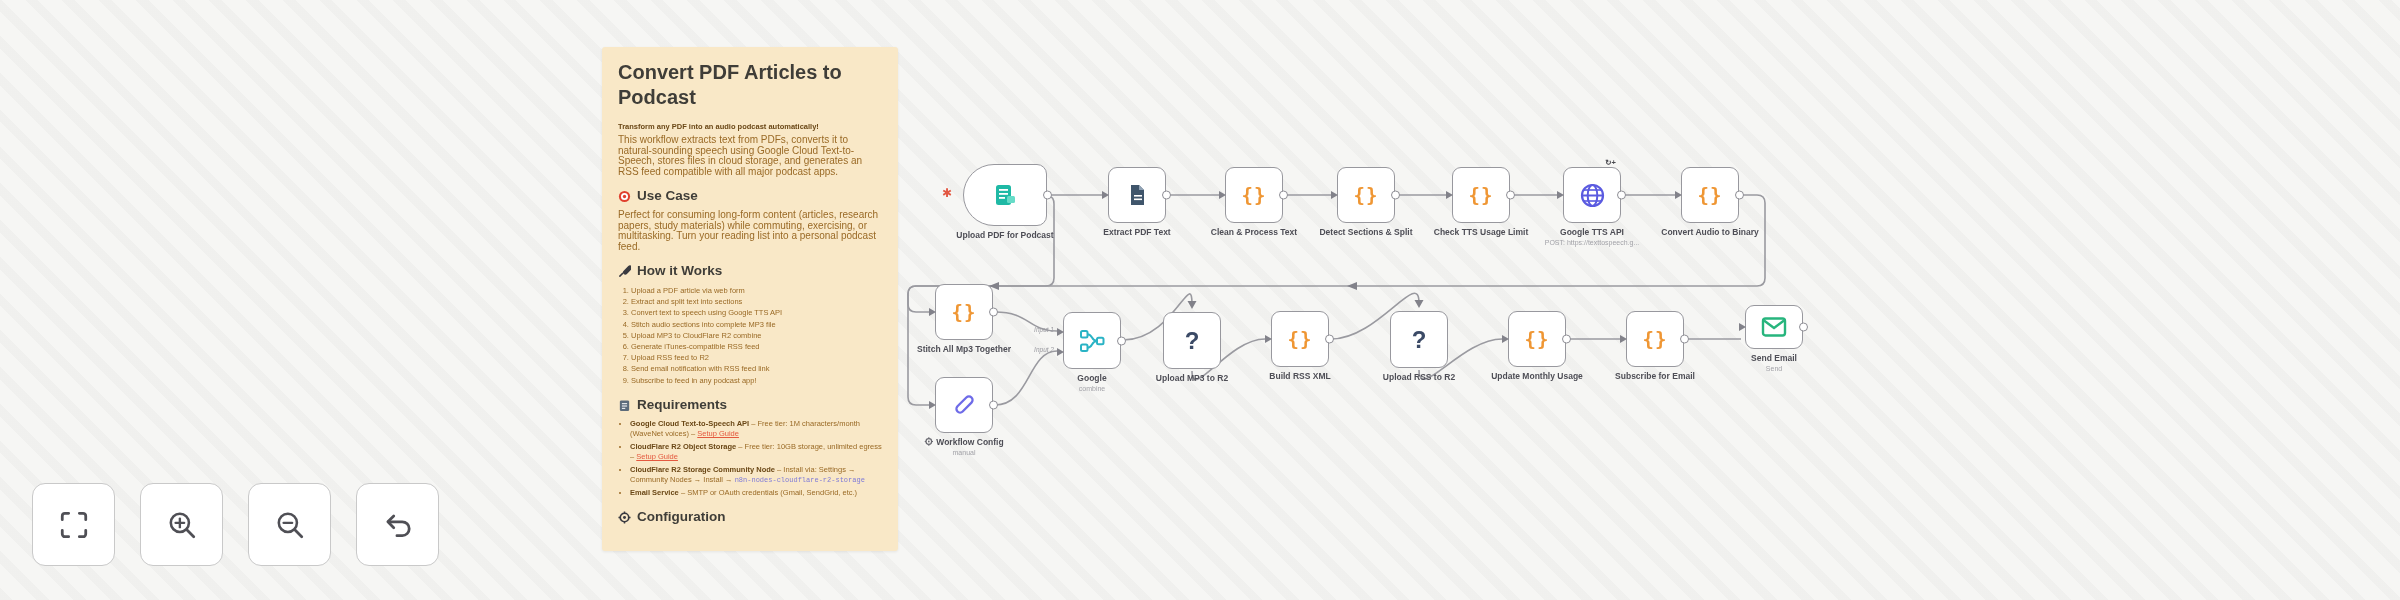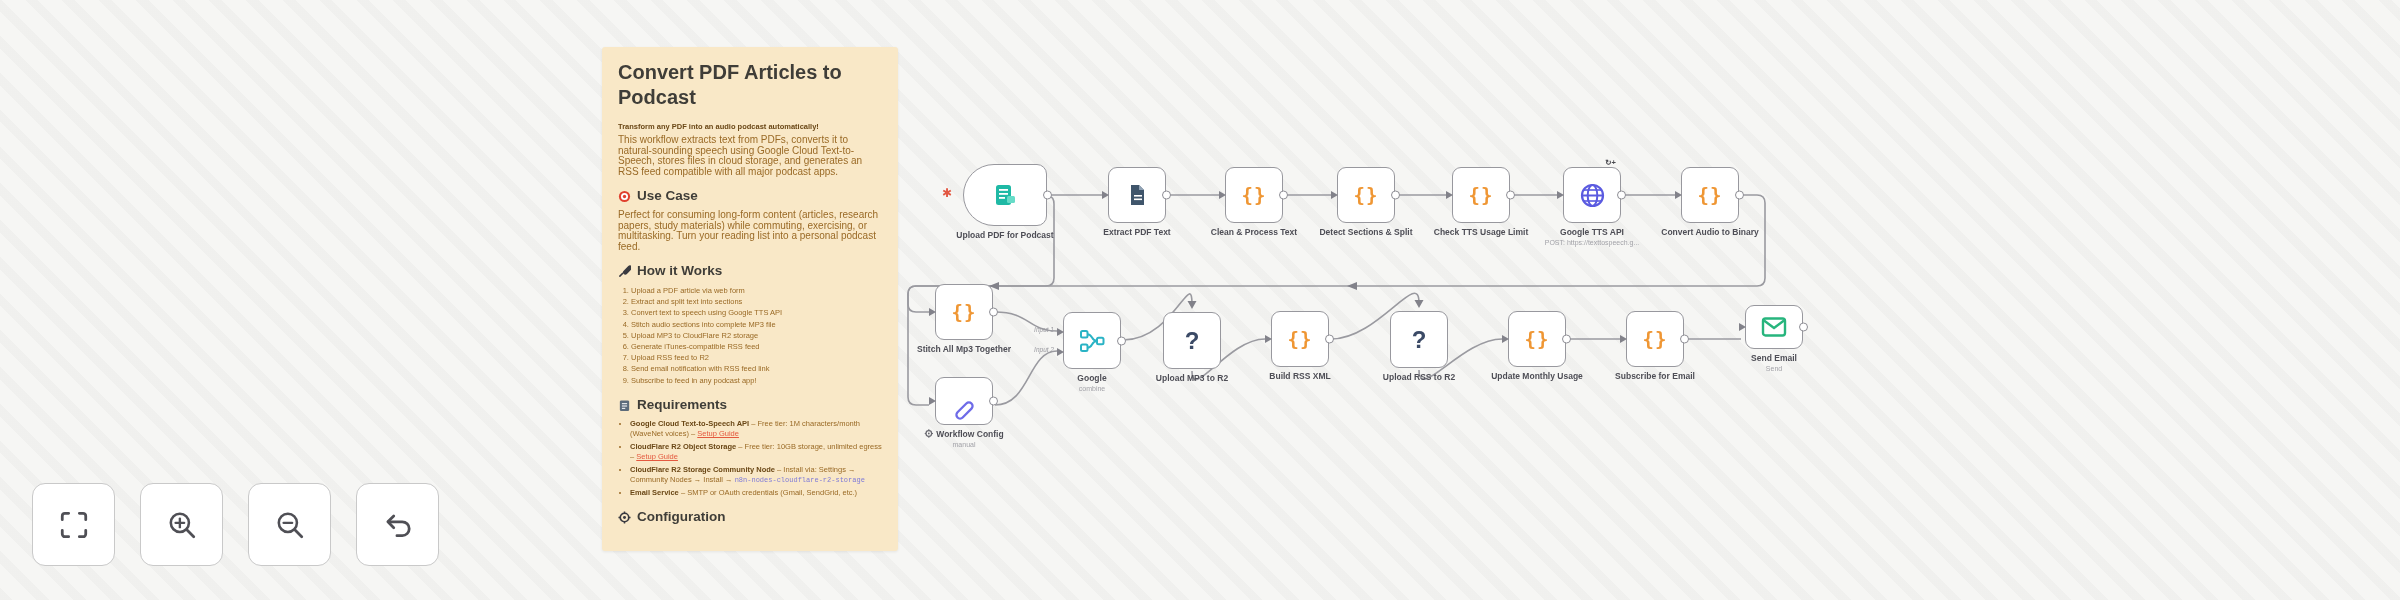--- a/index.html
+++ b/index.html
@@ -93,21 +93,21 @@
         <rect x="8" y="-1" width="5" height="12" rx="2.5" transform="rotate(45 10 5)" fill="#3a3a40"></rect>
         <line x1="2" y1="12" x2="5" y2="9" stroke="#3a3a40" stroke-width="1.6" stroke-linecap="round"></line>
       </svg>
       <span>How it Works</span>
     </h2>
     <ol>
       <li>Upload a PDF article via web form</li>
       <li>Extract and split text into sections</li>
       <li>Convert text to speech using Google TTS API</li>
       <li>Stitch audio sections into complete MP3 file</li>
-      <li>Upload MP3 to CloudFlare R2 storage</li>
+      <li>Upload MP3 to CloudFlare R2 combine</li>
       <li>Generate iTunes-compatible RSS feed</li>
       <li>Upload RSS feed to R2</li>
       <li>Send email notification with RSS feed link</li>
       <li>Subscribe to feed in any podcast app!</li>
     </ol>
 
     <h2>
       <svg class="hicon" viewBox="0 0 14 14">
         <rect x="2" y="1.5" width="10" height="11.5" rx="1.5" fill="#5c6b7a"></rect>
         <rect x="4.2" y="4.5" width="5.6" height="1.1" fill="#fff"></rect>
@@ -234,21 +234,21 @@
     <div class="node-label">Convert Audio to Binary</div>
   </div>
 
   <div class="node" style="left:935px; top:284px; width:58px; height:56px;">
     <span class="code-glyph">{}</span>
     <span class="in-port"></span>
     <span class="out-port"></span>
     <div class="node-label">Stitch All Mp3 Together</div>
   </div>
 
-  <div class="node" style="left:935px; top:377px; width:58px; height:48px;align-items:flex-end;">
+  <div class="node" style="left:935px; top:377px; width:58px; height:56px;">
     <svg width="25" height="25" viewBox="0 0 24 24">
       <rect x="8.5" y="1.5" width="7" height="19" rx="3.5" transform="rotate(45 12 11)" fill="none" stroke="#6e6be8" stroke-width="2.2"></rect>
     </svg>
     <span class="in-port"></span>
     <span class="out-port"></span>
     <div class="node-label">
       <svg class="gear-pre" viewBox="0 0 14 14">
         <circle cx="7" cy="7" r="4.4" fill="none" stroke="#6b6b72" stroke-width="2"></circle>
         <circle cx="7" cy="7" r="1.4" fill="#6b6b72"></circle>
         <g stroke="#6b6b72" stroke-width="1.8">

